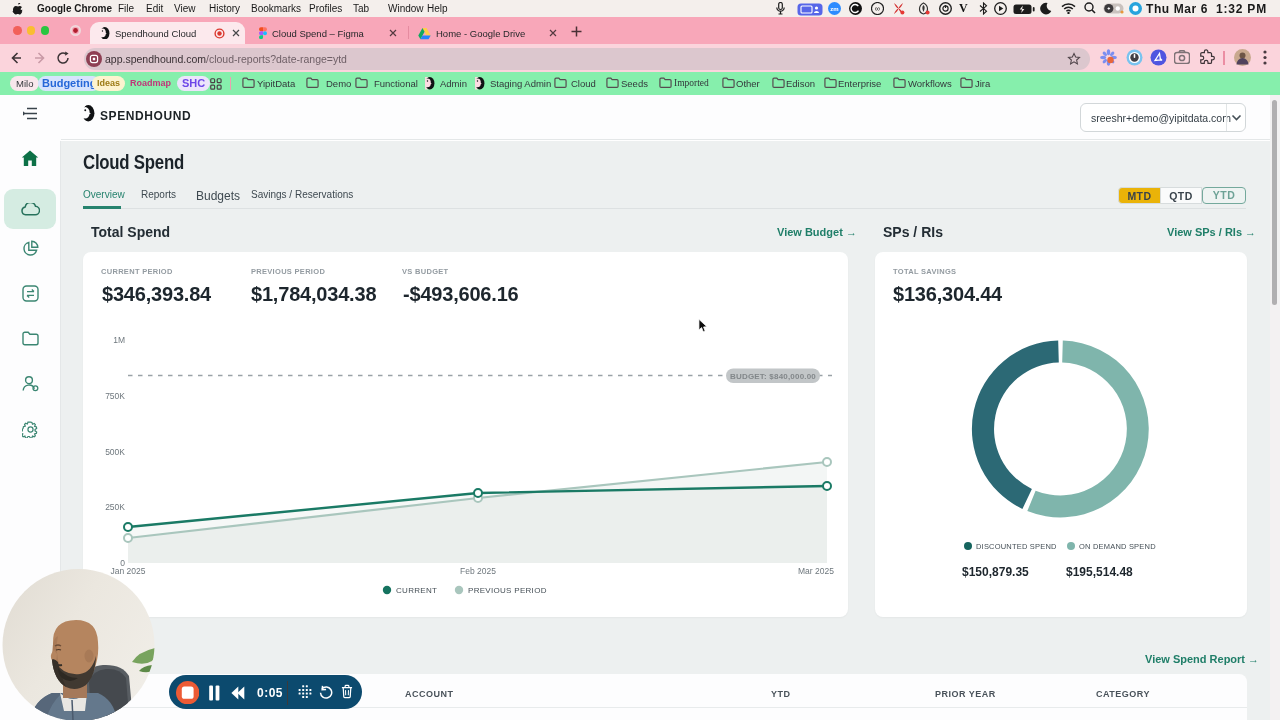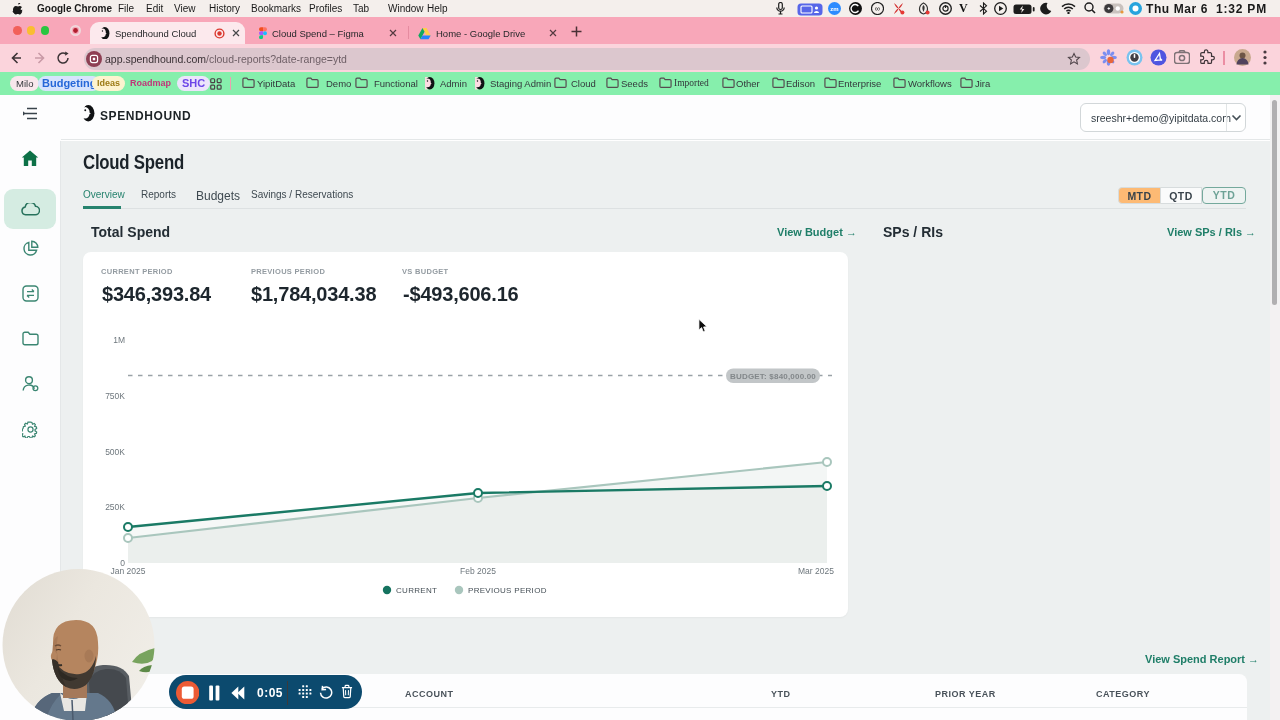--- a/index.html
+++ b/index.html
@@ -380,21 +380,21 @@
 <div class="abs" style="left:60px;top:141px;width:1px;height:579px;background:#e4e7e8;"></div>
 <div id="content" class="abs">
   <div class="abs" style="left:22px;top:9px;font-size:21px;font-weight:bold;color:#1b2329;letter-spacing:-0.3px;transform:scaleX(0.8);transform-origin:0 0;">Cloud Spend</div>
   <div class="abs" style="left:22px;top:48px;font-size:10px;color:#26836e;font-weight:400;">Overview</div>
   <div class="abs" style="left:80px;top:48px;font-size:10px;color:#3e4950;">Reports</div>
   <div class="abs" style="left:135px;top:48px;font-size:12px;color:#3e4950;">Budgets</div>
   <div class="abs" style="left:190px;top:48px;font-size:10px;color:#3e4950;">Savings / Reservations</div>
   <div class="abs" style="left:22px;top:67px;width:1163px;height:1px;background:#dde1e2;"></div>
   <div class="abs" style="left:22px;top:65px;width:38px;height:2.5px;background:#26836e;"></div>
   <div class="abs" style="left:1057px;top:46px;width:128px;height:17px;">
-    <div class="abs" style="left:0;top:0;width:43px;height:17px;background:#fdba74;border:1px solid #d7dcdd;border-radius:4px 0 0 4px;text-align:center;line-height:16px;font-size:10.5px;font-weight:bold;color:#39434b;letter-spacing:0.5px;">MTD</div>
+    <div class="abs" style="left:0;top:0;width:43px;height:17px;background:#eab308;border:1px solid #d7dcdd;border-radius:4px 0 0 4px;text-align:center;line-height:16px;font-size:10.5px;font-weight:bold;color:#39434b;letter-spacing:0.5px;">MTD</div>
     <div class="abs" style="left:43px;top:0;width:41px;height:17px;background:#fafbfb;border:1px solid #d7dcdd;border-left:none;text-align:center;line-height:16px;font-size:10.5px;font-weight:bold;color:#39434b;letter-spacing:0.5px;">QTD</div>
     <div class="abs" style="left:84px;top:0;width:44px;height:17px;background:#eef3f2;border:1.5px solid #74a99c;border-radius:4px;text-align:center;line-height:15px;font-size:10.5px;font-weight:bold;color:#6da296;letter-spacing:0.5px;">YTD</div>
   </div>
   <div class="abs" style="left:30px;top:83px;font-size:14px;font-weight:bold;color:#232d34;">Total Spend</div>
   <div class="abs seclink" style="left:716px;top:85px;">View Budget&nbsp;<span style="font-weight:400">→</span></div>
   <div class="abs" style="left:822px;top:83px;font-size:14px;font-weight:bold;color:#232d34;">SPs / RIs</div>
   <div class="abs seclink" style="left:1106px;top:85px;">View SPs / RIs&nbsp;<span style="font-weight:400">→</span></div>
 
   <div class="card" style="left:22px;top:111px;width:765px;height:365px;">
     <div class="klabel" style="left:18px;top:15px;">CURRENT PERIOD</div>
@@ -425,20 +425,34 @@
       <text x="45" y="244" font-size="8.5" fill="#6e777d" text-anchor="middle">Jan 2025</text>
       <text x="395" y="244" font-size="8.5" fill="#6e777d" text-anchor="middle">Feb 2025</text>
       <text x="733" y="244" font-size="8.5" fill="#6e777d" text-anchor="middle">Mar 2025</text>
       <circle cx="304" cy="260" r="4.2" fill="#15735f"></circle>
       <text x="313" y="263" font-size="8" fill="#454f56" letter-spacing="0.3">CURRENT</text>
       <circle cx="376" cy="260" r="4.2" fill="#a9c6bd"></circle>
       <text x="385" y="263" font-size="8" fill="#454f56" letter-spacing="0.3">PREVIOUS PERIOD</text>
     </svg>
   </div>
 
+  <div class="card" style="left:814px;top:111px;width:372px;height:365px;">
+    <div class="klabel" style="left:18px;top:15px;">TOTAL SAVINGS</div>
+    <div class="kval" style="left:18px;top:31px;">$136,304.44</div>
+    <svg class="abs" style="left:90px;top:82px" width="191" height="190" viewBox="0 0 191 190">
+      <path d="M97.8 6.5 A88.5 88.5 0 1 1 62.3 177.1 L70.6 156.7 A66.5 66.5 0 1 0 97.2 28.5 Z" fill="#7fb5ac"></path>
+      <path d="M57.4 174.9 A88.5 88.5 0 0 1 93.2 6.5 L93.8 28.5 A66.5 66.5 0 0 0 66.9 155.0 Z" fill="#2c6975"></path>
+    </svg>
+    <div class="dot" style="left:89px;top:290px;background:#15645e;"></div>
+    <div class="leg" style="left:101px;top:290px;">DISCOUNTED SPEND</div>
+    <div class="dot" style="left:192px;top:290px;background:#7fb5ac;"></div>
+    <div class="leg" style="left:204px;top:290px;">ON DEMAND SPEND</div>
+    <div class="abs" style="left:87px;top:313px;font-size:12px;font-weight:bold;color:#1d262d;">$150,879.35</div>
+    <div class="abs" style="left:191px;top:313px;font-size:12px;font-weight:bold;color:#1d262d;">$195,514.48</div>
+  </div>
 
   <div class="abs seclink" style="left:1084px;top:512px;">View Spend Report&nbsp;<span style="font-weight:400">→</span></div>
   <div class="abs" style="left:22px;top:533px;width:1164px;height:46px;background:#fdfdfe;border-radius:8px 8px 0 0;">
     <div class="abs" style="left:322px;top:15px;font-size:9px;font-weight:bold;color:#49525a;letter-spacing:0.5px;">ACCOUNT</div>
     <div class="abs" style="left:688px;top:15px;font-size:9px;font-weight:bold;color:#49525a;letter-spacing:0.5px;">YTD</div>
     <div class="abs" style="left:852px;top:15px;font-size:9px;font-weight:bold;color:#49525a;letter-spacing:0.5px;">PRIOR YEAR</div>
     <div class="abs" style="left:1013px;top:15px;font-size:9px;font-weight:bold;color:#49525a;letter-spacing:0.5px;">CATEGORY</div>
     <div class="abs" style="left:0;top:33px;width:1164px;height:1px;background:#e8ebec;"></div>
   </div>
 </div>

